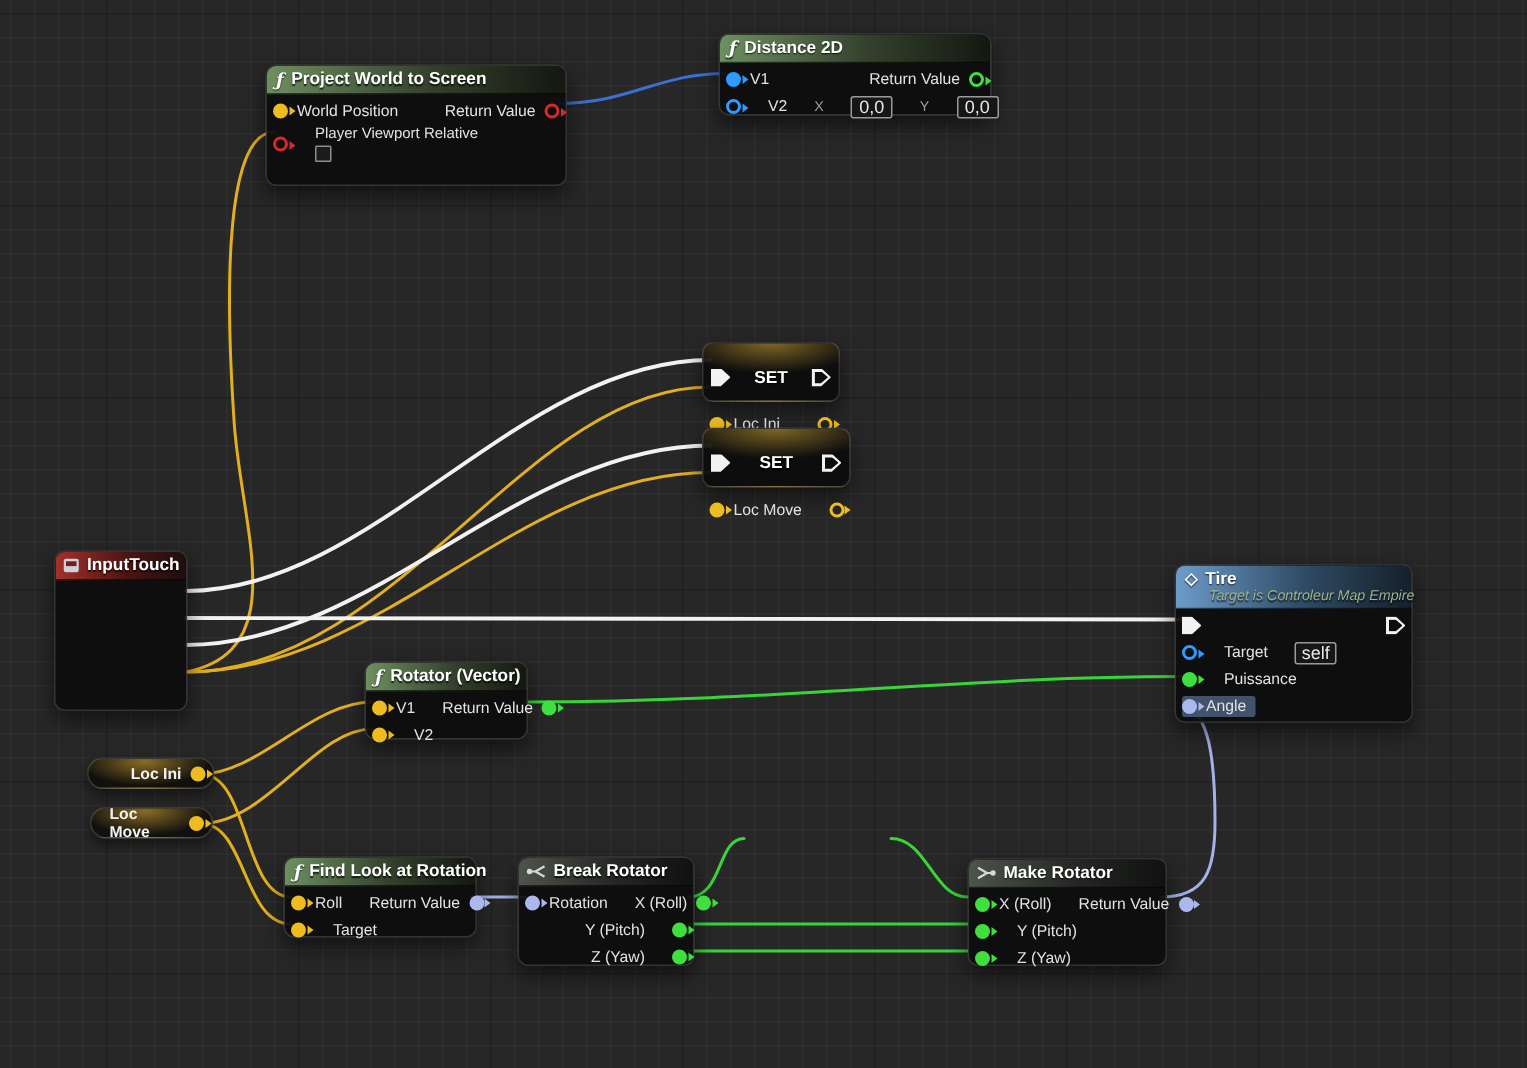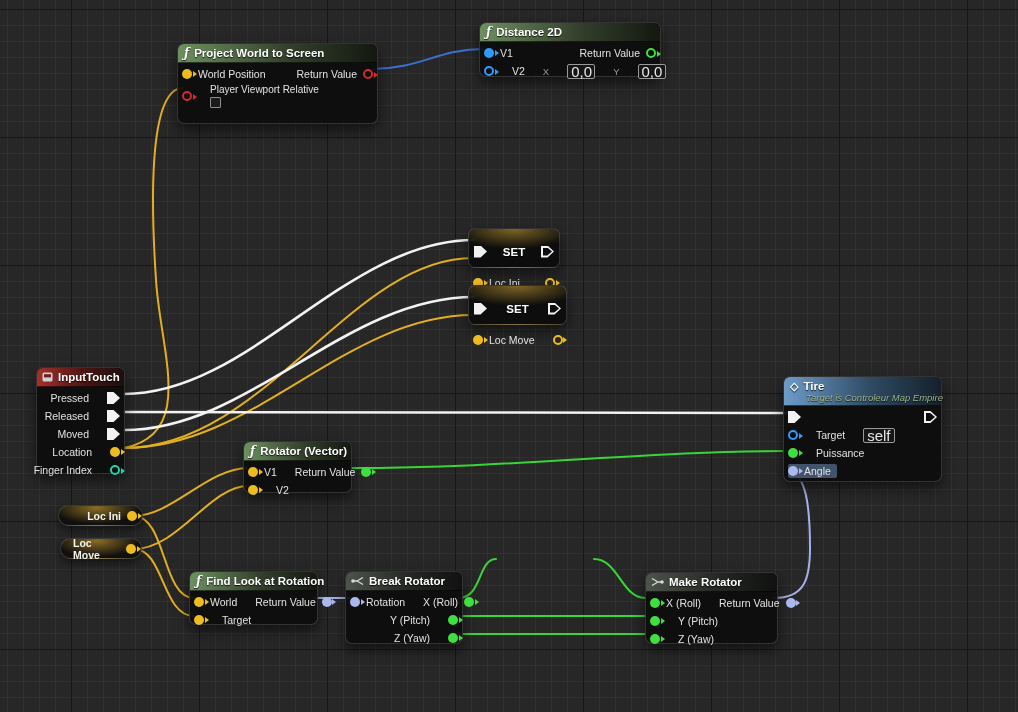--- a/index.html
+++ b/index.html
@@ -55,21 +55,21 @@
   .p.f{background:var(--c);}
   .p.h{border:2px solid var(--c);}
   .p::after{content:"";position:absolute;left:10.5px;top:2px;width:0;height:0;
     border-left:4px solid var(--c);border-top:3px solid transparent;border-bottom:3px solid transparent;}
   .p.h::after{left:8.5px;top:0.5px;}
   .exec{width:13px;height:12px;flex:none;position:relative;}
   .exec::before{content:"";position:absolute;inset:0;clip-path:polygon(0 0,50% 0,100% 50%,50% 100%,0 100%);background:#f2f2f2;}
   .exec.h::after{content:"";position:absolute;inset:2px;clip-path:polygon(0 0,48% 0,100% 50%,48% 100%,0 100%);background:#0d0d0d;}
   .vbox{border:1px solid #9a9a9a;background:#161616;border-radius:2px;
     min-width:20px;height:13px;line-height:13px;padding:0 3px;
-    font-size:15px;color:#e8e8e8;text-align:center;}
+    font-size:12px;color:#e8e8e8;text-align:center;}
   .axis{color:#9a9a9a;font-size:9.5px;}
   .checkbox{width:11px;height:11px;box-sizing:border-box;border:1px solid #8d8d8d;background:#1b1b1b;border-radius:1px;}
   .setnode{background:
     radial-gradient(ellipse 90% 70% at 50% 0%,rgba(240,190,60,.5),rgba(40,32,12,0) 75%),
     rgba(12,12,12,.95);}
   .setttl{flex:1;text-align:center;font-size:11.5px;font-weight:bold;color:#fff;text-shadow:0 1px 1px #000;}
   .srow1{display:flex;align-items:center;height:21px;padding:12px 5px;}
   .pill{
     position:absolute;z-index:2;box-sizing:border-box;height:21px;border-radius:11px;
     background:radial-gradient(ellipse 75% 120% at 45% 10%,rgba(236,186,52,.55),rgba(30,24,10,.15) 70%),rgba(14,14,14,.95);
@@ -200,42 +200,20 @@
   </div>
 
   <div class="node" style="left:36px;top:367px;width:89px;height:107px;">
     <div class="hdr red" style="padding-left:5px;">
       <svg class="icon-svg" width="11" height="10" viewBox="0 0 11 10">
         <rect x="0.5" y="0.5" width="10" height="9" rx="1.5" fill="#cdd2d6"></rect>
         <rect x="2" y="2.2" width="7" height="3.2" fill="#6f1f1c"></rect>
       </svg>
       <span>InputTouch</span>
     </div>
-    <div class="rows">
-      <div class="row out">
-          <span class="lbl">Pressed</span>
-          <span class="exec"></span>
-        </div>
-      <div class="row out">
-          <span class="lbl">Released</span>
-          <span class="exec"></span>
-        </div>
-      <div class="row out">
-          <span class="lbl">Moved</span>
-          <span class="exec"></span>
-        </div>
-      <div class="row out">
-          <span class="lbl">Location</span>
-          <span class="p f" style="--c:#eebc1f"></span>
-        </div>
-      <div class="row out">
-          <span class="lbl">Finger Index</span>
-          <span class="p h" style="--c:#1fd2b2"></span>
-        </div>
-    </div>
   </div>
 
   <div class="node" style="left:243px;top:441px;width:109px;height:52px;">
     <div class="hdr green">
       <span class="fx">ƒ</span>
       <span>Rotator (Vector)</span>
     </div>
     <div class="rows">
       <div class="row duo">
         <span class="g">
@@ -266,21 +244,21 @@
 
   <div class="node" style="left:189px;top:571px;width:129px;height:54px;">
     <div class="hdr green">
       <span class="fx">ƒ</span>
       <span>Find Look at Rotation</span>
     </div>
     <div class="rows">
       <div class="row duo">
         <span class="g">
             <span class="p f" style="--c:#eebc1f"></span>
-            <span class="lbl">World</span>
+            <span class="lbl">Roll</span>
           </span>
         <span class="g">
             <span class="lbl">Return Value</span>
             <span class="p f" style="--c:#aab8ee"></span>
           </span>
       </div>
       <div class="row">
         <span class="p f" style="--c:#eebc1f"></span>
         <span class="lbl">Target</span>
       </div>

